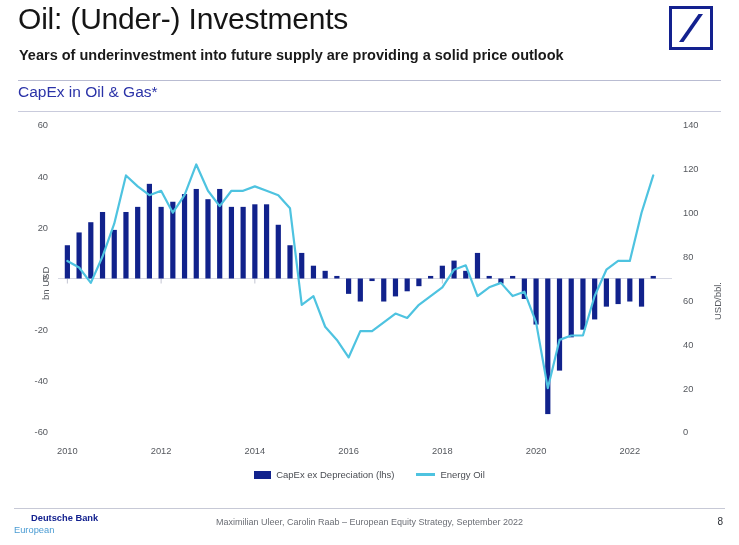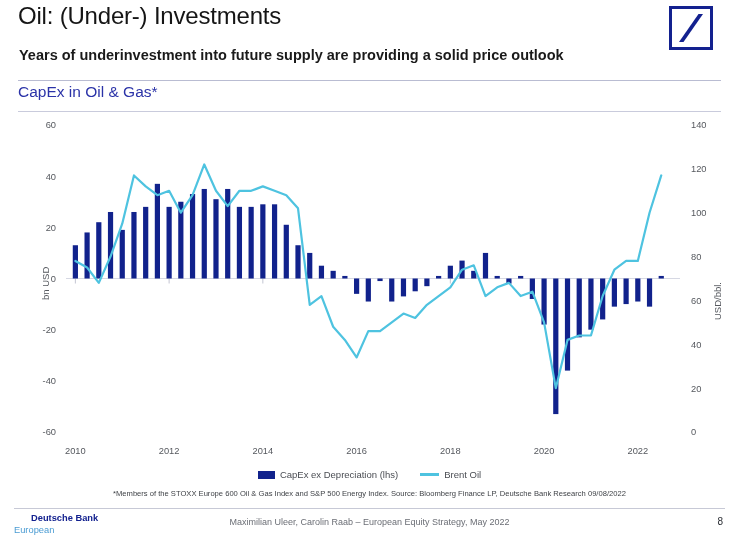--- a/index.html
+++ b/index.html
@@ -6,21 +6,21 @@
   body{
     width:739px;height:545px;background:#ffffff;
     font-family:"Liberation Sans", sans-serif;
     color:#1a1a1a;overflow:hidden;position:relative;
   }
   .slide{position:relative;width:739px;height:545px;}
 
   
   .title{
     position:absolute;left:18px;top:2px;
-    font-size:24px;font-weight:400;letter-spacing:-0.2px;color:#151515;
+    font-size:30px;font-weight:400;letter-spacing:-0.2px;color:#151515;
     white-space:nowrap;
   }
   .subtitle{
     position:absolute;left:19px;top:47px;
     font-size:14.5px;font-weight:700;color:#1a1a1a;white-space:nowrap;
   }
   .logo{
     position:absolute;left:669px;top:6px;width:44px;height:44px;
     border:3px solid #13218f;box-sizing:border-box;background:#ffffff;
   }
@@ -33,21 +33,21 @@
   .chart-title{
     position:absolute;left:18px;top:83px;
     font-size:15.5px;color:#2b33a8;font-weight:400;white-space:nowrap;
   }
   .rule2{
     position:absolute;left:18px;top:111px;width:703px;height:1px;
     background:#c9cbdc;
   }
 
   
-  .plot-wrap{position:absolute;left:8px;top:112px;width:603px;height:350px;}
+  .plot-wrap{position:absolute;left:0;top:112px;width:603px;height:350px;}
   .plot-svg{display:block;}
 
   .axis-title{
     position:absolute;font-size:9.5px;color:#55585e;white-space:nowrap;
     transform-origin:0 0;
   }
   #ytitle-left{left:40px;top:300px;transform:rotate(-90deg);}
   #ytitle-right{left:712px;top:320px;transform:rotate(-90deg);}
 
   
@@ -192,27 +192,26 @@
   <div class="axis-title" id="ytitle-left">bn USD</div>
   <div class="axis-title" id="ytitle-right">USD/bbl.</div>
 
   <div class="legend">
     <div class="legend-item">
       <span class="swatch-bar"></span>
       <span>CapEx ex Depreciation (lhs)</span>
     </div>
     <div class="legend-item">
       <span class="swatch-line"></span>
-      <span>Brent Oil</span>
+      <span>Energy Oil</span>
     </div>
   </div>
 
-  <div class="footnote">*Members of the STOXX Europe 600 Oil &amp; Gas Index and S&amp;P 500 Energy Index. Source: Bloomberg Finance LP, Deutsche Bank Research  09/08/2022</div>
 
   <div class="foot-rule"></div>
   <div class="foot-brand">
     <span class="b1">Deutsche Bank</span>
     <span class="b2">European</span>
   </div>
-  <div class="foot-center">Maximilian Uleer, Carolin Raab – European Equity Strategy, May 2022</div>
+  <div class="foot-center">Maximilian Uleer, Carolin Raab – European Equity Strategy, September 2022</div>
   <div class="foot-page">8</div>
 
 </div>
 
 </body></html>

